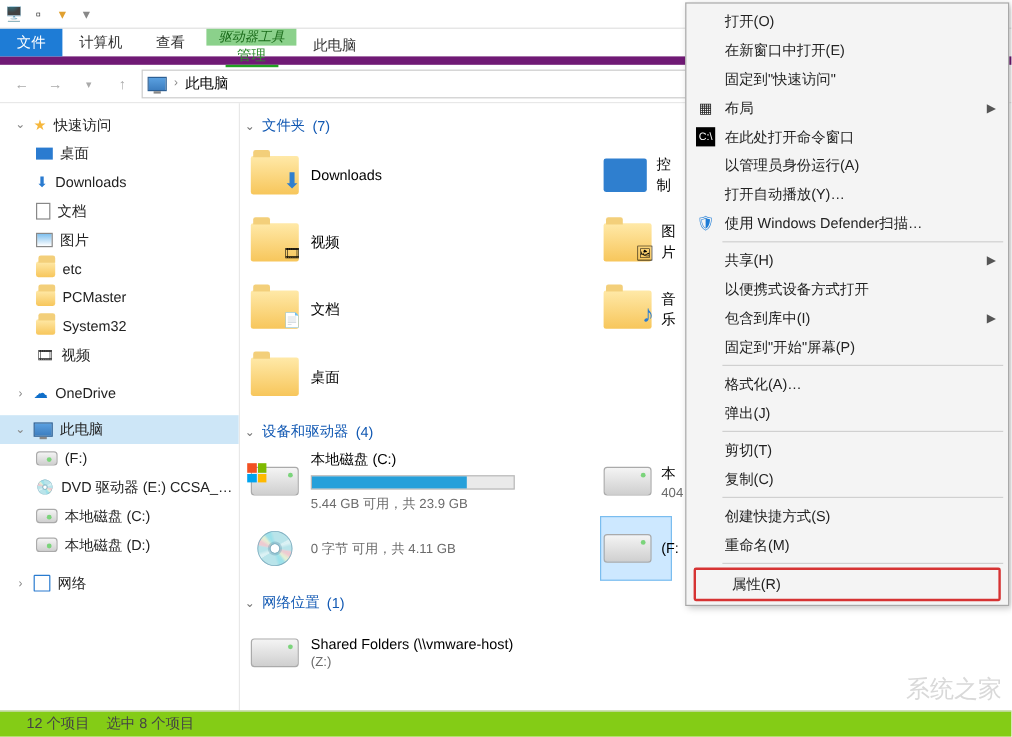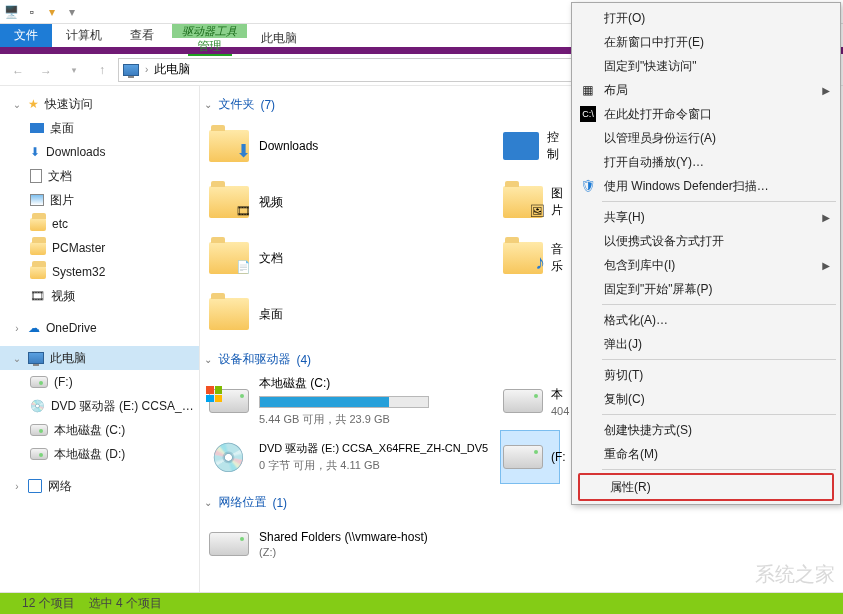--- a/index.html
+++ b/index.html
@@ -299,21 +299,20 @@
         <div class="item-text">
           <span class="item-title">本</span>
           <span class="item-sub">404</span>
         </div>
       </div>
       <div class="item-tile">
         <div class="item-icon">
             <div style="font-size:28px">💿</div>
           </div>
         <div class="item-text">
-          <span class="item-title" style="font-size:11px">DVD 驱动器 (E:) CCSA_X64FRE_ZH-CN_DV5</span>
           <span class="item-sub">0 字节 可用，共 4.11 GB</span>
         </div>
       </div>
       <div class="item-tile selected" style="width:60px">
         <div class="item-icon">
             <div class="drive-ic"></div>
           </div>
         <div class="item-text">
           <span class="item-title">(F:</span>
         </div>
@@ -409,14 +408,14 @@
     <div class="cm-item">
         <span>属性(R)</span>
       </div>
   </div>
 </div>
 
 <div class="watermark">系统之家</div>
 
 <div class="statusbar">
   <span>12 个项目</span>
-  <span>选中 4 个项目</span>
+  <span>选中 8 个项目</span>
 </div>
 
 </body></html>

